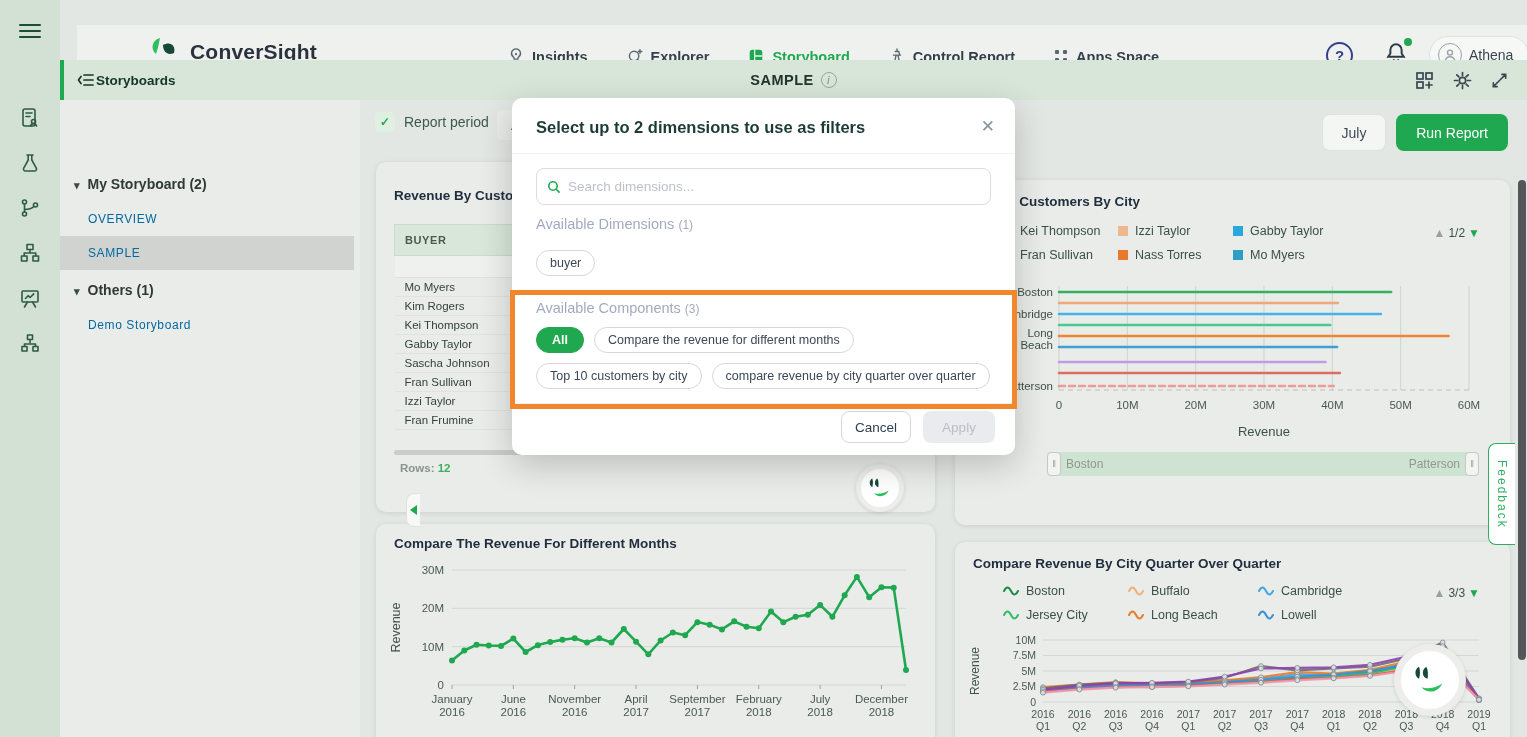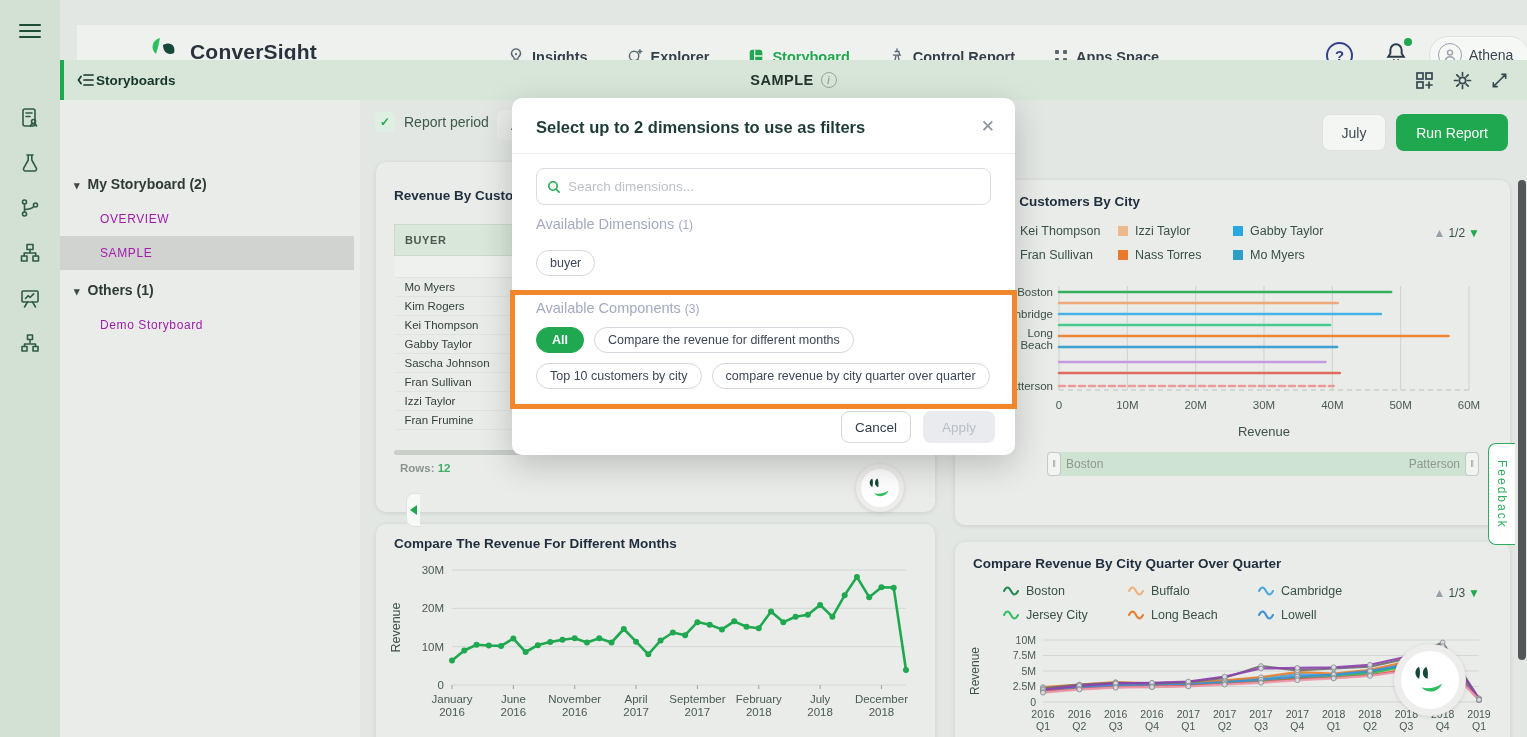--- a/index.html
+++ b/index.html
@@ -43,21 +43,21 @@
   #sub-icons svg { stroke:#36474f; fill:none; stroke-width:1.7; stroke-linecap:round; cursor:pointer; }
 
   
   #sidebar { left:60px; top:100px; width:300px; height:637px; background:#e9ece9; z-index:15; }
   #sb-search { position:absolute; left:8px; top:16px; width:285px; height:34px; background:#eff1ef; border:1px solid #d8dcd8; border-radius:6px; display:flex; align-items:center; }
   #sb-search input { flex:1; border:none; outline:none; background:transparent; padding:0 10px; font-size:13.5px; color:#55605a; font-family:"Liberation Sans",sans-serif; }
   #sb-search input::placeholder { color:#a9b2ab; }
   #sb-search .mag { width:32px; border-left:1px solid #d8dcd8; height:20px; display:flex; align-items:center; justify-content:center; }
   .tree-group { font-size:14px; color:#2f3a33; font-weight:bold; padding:12px 0 10px 14px; cursor:pointer; }
   .tree-group .chev { color:#3c4a41; font-size:11px; margin-right:8px; }
-  .tree-item { font-size:12px; letter-spacing:.6px; color:#a21caf; padding:10px 0 10px 40px; cursor:pointer; }
+  .tree-item { font-size:12px; letter-spacing:.6px; color:#0369a1; padding:10px 0 10px 28px; cursor:pointer; }
   .tree-item.selected { background:#d0d3d0; }
   #collapse-tab { left:346px; top:393px; width:14px; height:34px; background:#f7f9f7; border:1px solid #dfe3df; border-right:none; border-radius:8px 0 0 8px; display:flex; align-items:center; justify-content:center; cursor:pointer; z-index:25; }
   #collapse-tab .tri { width:0; height:0; border-top:5px solid transparent; border-bottom:5px solid transparent; border-right:7px solid #1fa84f; }
 
   
   #toolbar { left:360px; top:100px; width:1167px; height:52px; }
   #report-period { position:absolute; left:15px; top:12px; display:flex; align-items:center; gap:9px; font-size:14px; color:#3c5a4a; cursor:pointer; }
   #report-period .chk { width:20px; height:20px; background:#dff0e2; border-radius:5px; color:#1fa84f; font-size:12px; font-weight:bold; display:flex; align-items:center; justify-content:center; }
   #partial-pill { position:absolute; left:137px; top:10px; height:30px; padding:0 14px; background:#e9ece9; border-radius:6px; font-size:14px; color:#3c5a4a; display:flex; align-items:center; }
   #save-btn { position:absolute; left:962px; top:14px; width:64px; height:37px; background:#f4f6f4; border:1px solid #dfe3df; border-radius:8px; font-size:14px; color:#3f4a56; display:flex; align-items:center; justify-content:center; cursor:pointer; }
@@ -503,21 +503,21 @@
         </svg>Jersey City</span>
       <span class="li"><svg width="16" height="10" viewBox="0 0 16 10">
           <path d="M1 5 q3.5 -7 7 0 q3.5 7 7 0" fill="none" stroke="#e87d2b" stroke-width="2" stroke-linecap="round"></path>
         </svg>Long Beach</span>
       <span class="li"><svg width="16" height="10" viewBox="0 0 16 10">
           <path d="M1 5 q3.5 -7 7 0 q3.5 7 7 0" fill="none" stroke="#3b8fd4" stroke-width="2" stroke-linecap="round"></path>
         </svg>Lowell</span>
     </div>
   <div class="pager" style="right:30px;top:44px;">
       <span class="up">▲</span>
-      <span>1/3</span>
+      <span>3/3</span>
       <span class="dn">▼</span>
     </div>
   <svg id="qoq-svg" width="540" height="106" style="position:absolute;left:8px;top:90px;">
       <line x1="80" y1="70" x2="516" y2="70" stroke="#d3d8d3" stroke-width="1"></line>
       <text x="73" y="73.5" text-anchor="end" font-size="10.5" fill="#4a5a52">0</text>
       <line x1="80" y1="54.5" x2="516" y2="54.5" stroke="#d3d8d3" stroke-width="1"></line>
       <text x="73" y="58" text-anchor="end" font-size="10.5" fill="#4a5a52">2.5M</text>
       <line x1="80" y1="39" x2="516" y2="39" stroke="#d3d8d3" stroke-width="1"></line>
       <text x="73" y="42.5" text-anchor="end" font-size="10.5" fill="#4a5a52">5M</text>
       <line x1="80" y1="23.5" x2="516" y2="23.5" stroke="#d3d8d3" stroke-width="1"></line>

